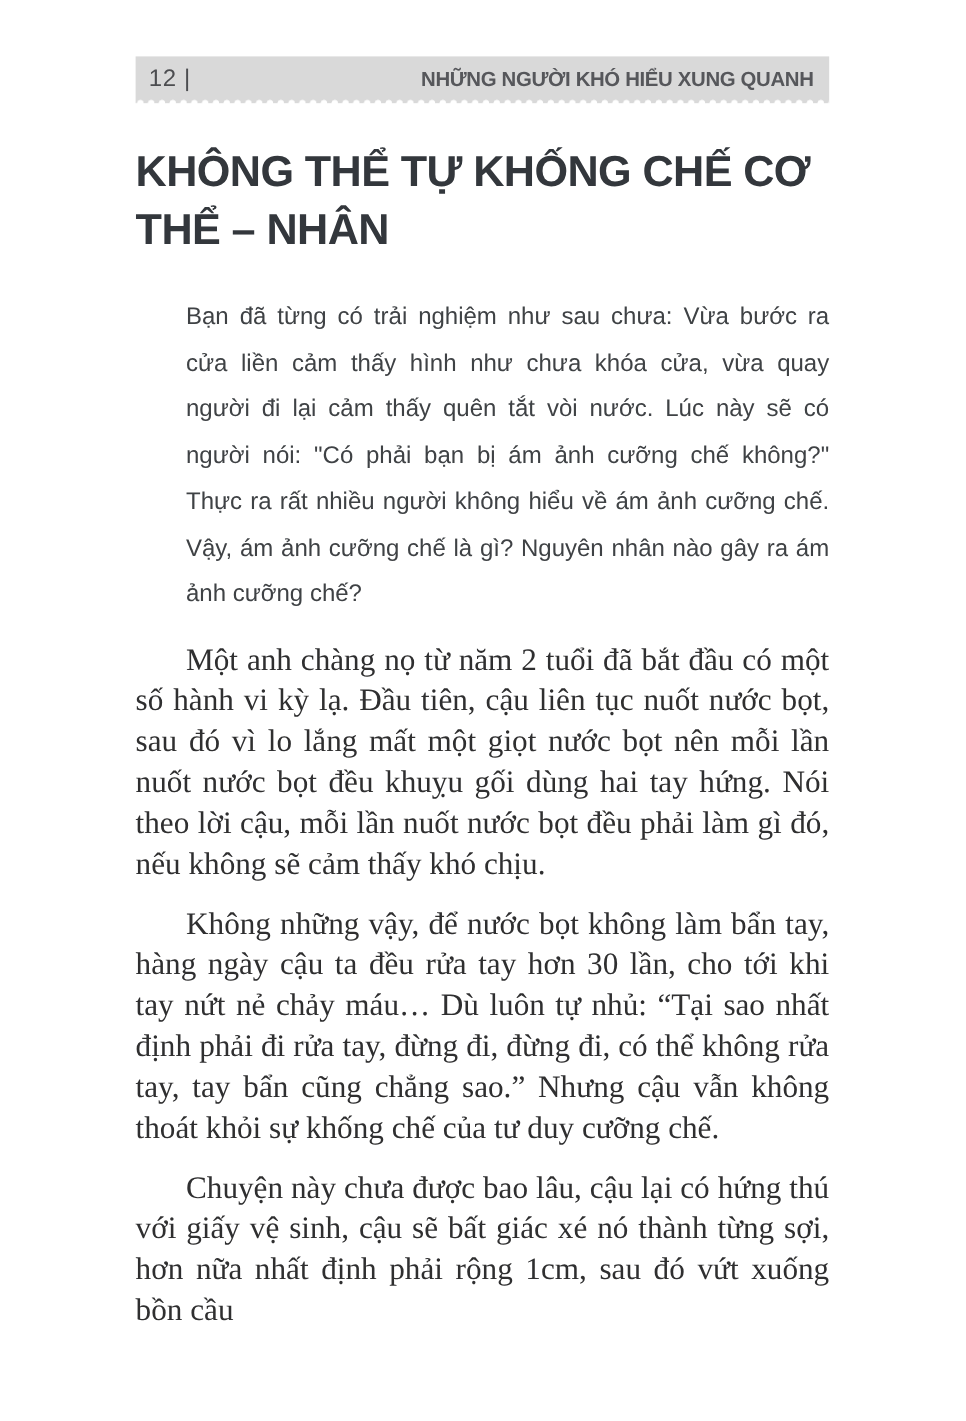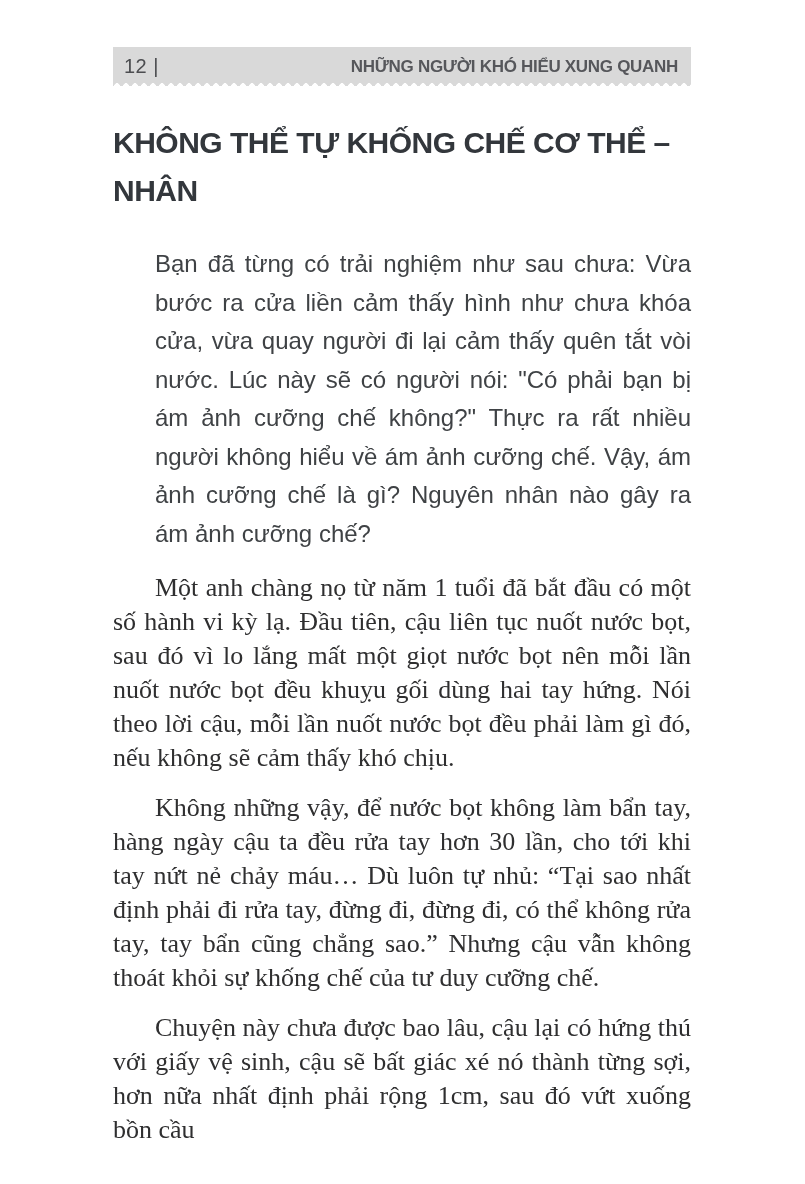--- a/index.html
+++ b/index.html
@@ -52,30 +52,30 @@
     letter-spacing: 0.5px;
   }
   .running-title {
     font-size: 17px;
     font-weight: 700;
     color: #56575b;
     letter-spacing: -0.3px;
   }
   .chapter-title {
     margin-top: 33px;
-    font-size: 30px;
+    font-size: 36px;
     font-weight: 700;
     line-height: 48px;
     letter-spacing: -0.5px;
     color: #33373c;
   }
   .quote-block {
     margin-top: 30px;
     margin-left: 42px;
-    font-size: 24px;
+    font-size: 20px;
     line-height: 38.5px;
     color: #3f4245;
     text-align: justify;
     text-justify: inter-word;
   }
   .body-text {
     margin-top: 18px;
     font-family: "Liberation Serif", "DejaVu Serif", serif;
     font-size: 26px;
     line-height: 34px;
@@ -99,19 +99,19 @@
       <span class="running-title">NHỮNG NGƯỜI KHÓ HIỂU XUNG QUANH</span>
     </div>
 
     <div class="chapter-title">
       <div>KHÔNG THỂ TỰ KHỐNG CHẾ CƠ THỂ – NHÂN</div>
     </div>
 
     <div class="quote-block">Bạn đã từng có trải nghiệm như sau chưa: Vừa bước ra cửa liền cảm thấy hình như chưa khóa cửa, vừa quay người đi lại cảm thấy quên tắt vòi nước. Lúc này sẽ có người nói: "Có phải bạn bị ám ảnh cưỡng chế không?" Thực ra rất nhiều người không hiểu về ám ảnh cưỡng chế. Vậy, ám ảnh cưỡng chế là gì? Nguyên nhân nào gây ra ám ảnh cưỡng chế?</div>
 
     <div class="body-text">
-      <p>Một anh chàng nọ từ năm 1 tuổi đã bắt đầu có một số hành vi kỳ lạ. Đầu tiên, cậu liên tục nuốt nước bọt, sau đó vì lo lắng mất một giọt nước bọt nên mỗi lần nuốt nước bọt đều khuỵu gối dùng hai tay hứng. Nói theo lời cậu, mỗi lần nuốt nước bọt đều phải làm gì đó, nếu không sẽ cảm thấy khó chịu.</p>
+      <p>Một anh chàng nọ từ năm 2 tuổi đã bắt đầu có một số hành vi kỳ lạ. Đầu tiên, cậu liên tục nuốt nước bọt, sau đó vì lo lắng mất một giọt nước bọt nên mỗi lần nuốt nước bọt đều khuỵu gối dùng hai tay hứng. Nói theo lời cậu, mỗi lần nuốt nước bọt đều phải làm gì đó, nếu không sẽ cảm thấy khó chịu.</p>
       <p>Không những vậy, để nước bọt không làm bẩn tay, hàng ngày cậu ta đều rửa tay hơn 30 lần, cho tới khi tay nứt nẻ chảy máu… Dù luôn tự nhủ: “Tại sao nhất định phải đi rửa tay, đừng đi, đừng đi, có thể không rửa tay, tay bẩn cũng chẳng sao.” Nhưng cậu vẫn không thoát khỏi sự khống chế của tư duy cưỡng chế.</p>
       <p>Chuyện này chưa được bao lâu, cậu lại có hứng thú với giấy vệ sinh, cậu sẽ bất giác xé nó thành từng sợi, hơn nữa nhất định phải rộng 1cm, sau đó vứt xuống bồn cầu</p>
     </div>
 
   </div>
 </div>
 
 </body></html>

